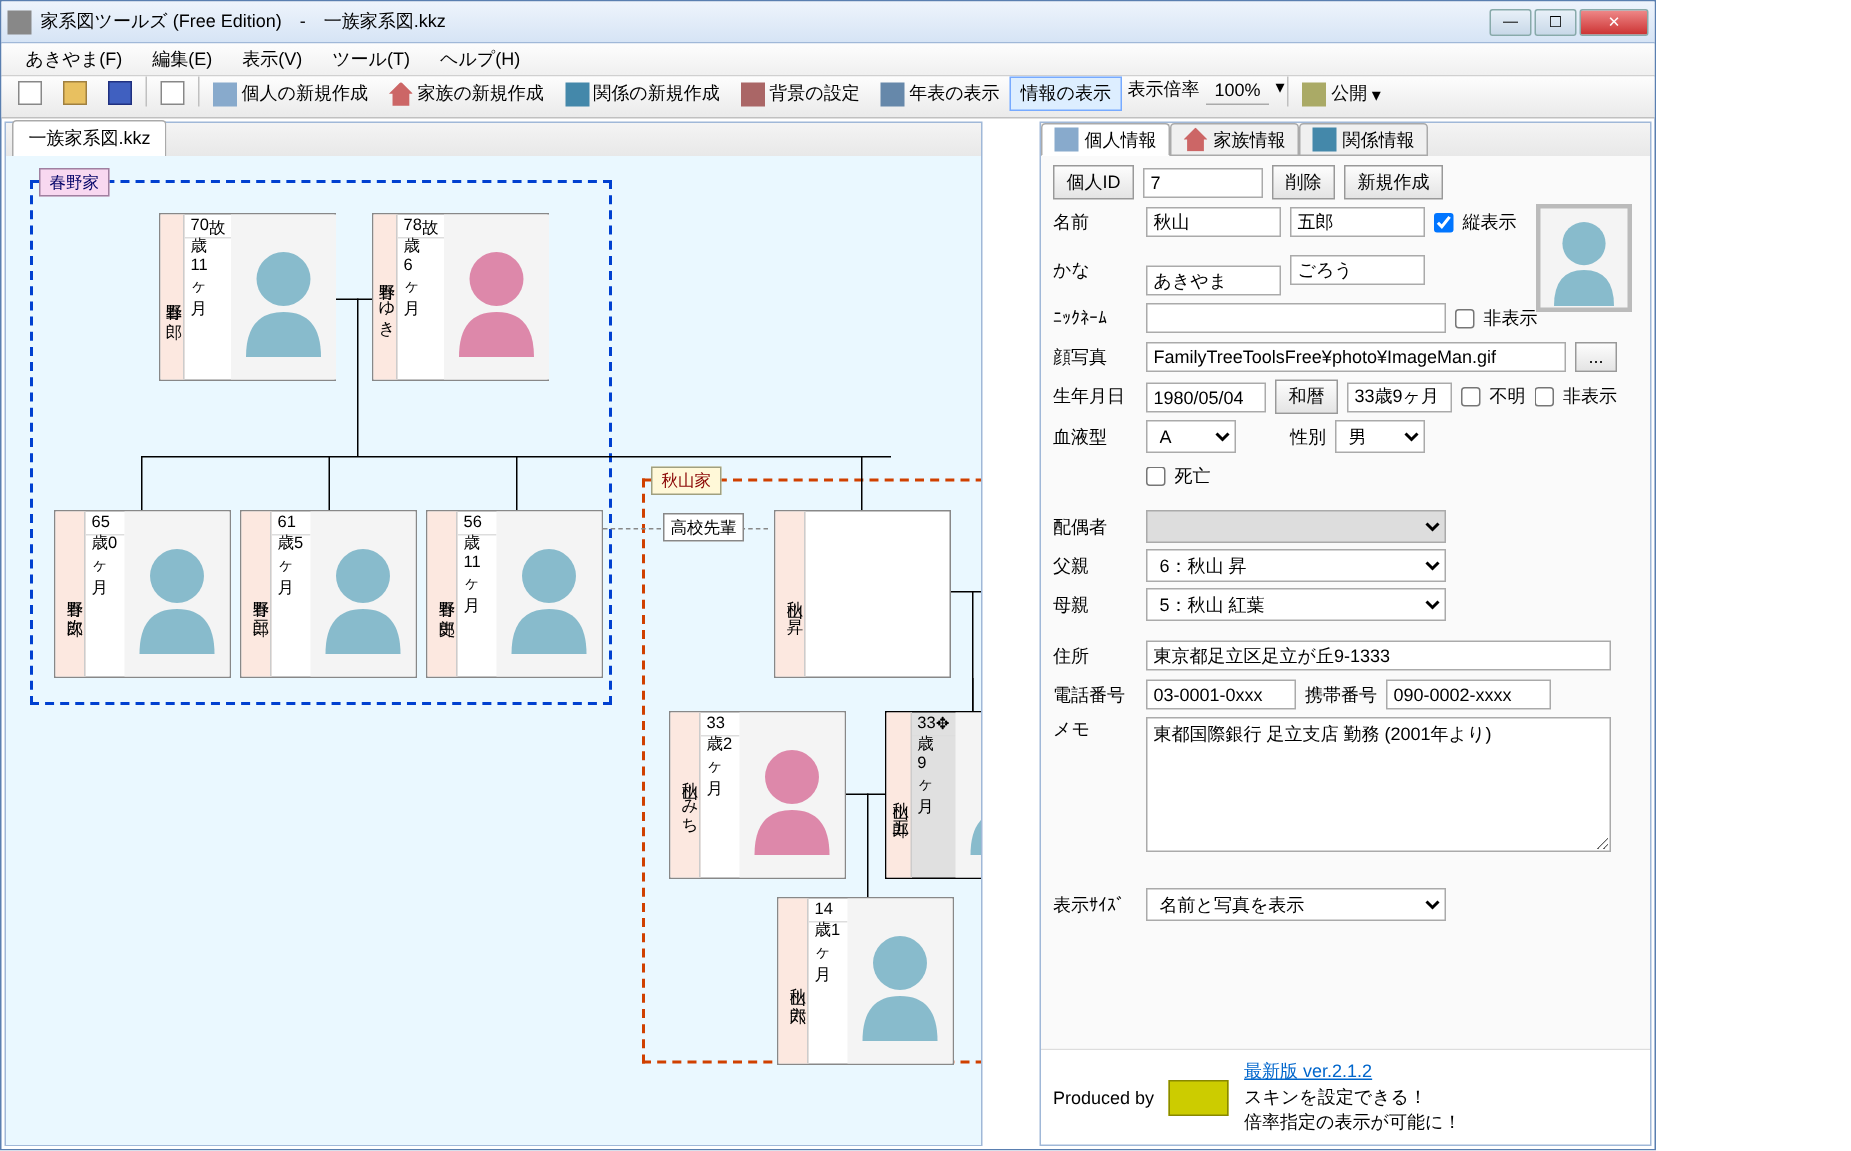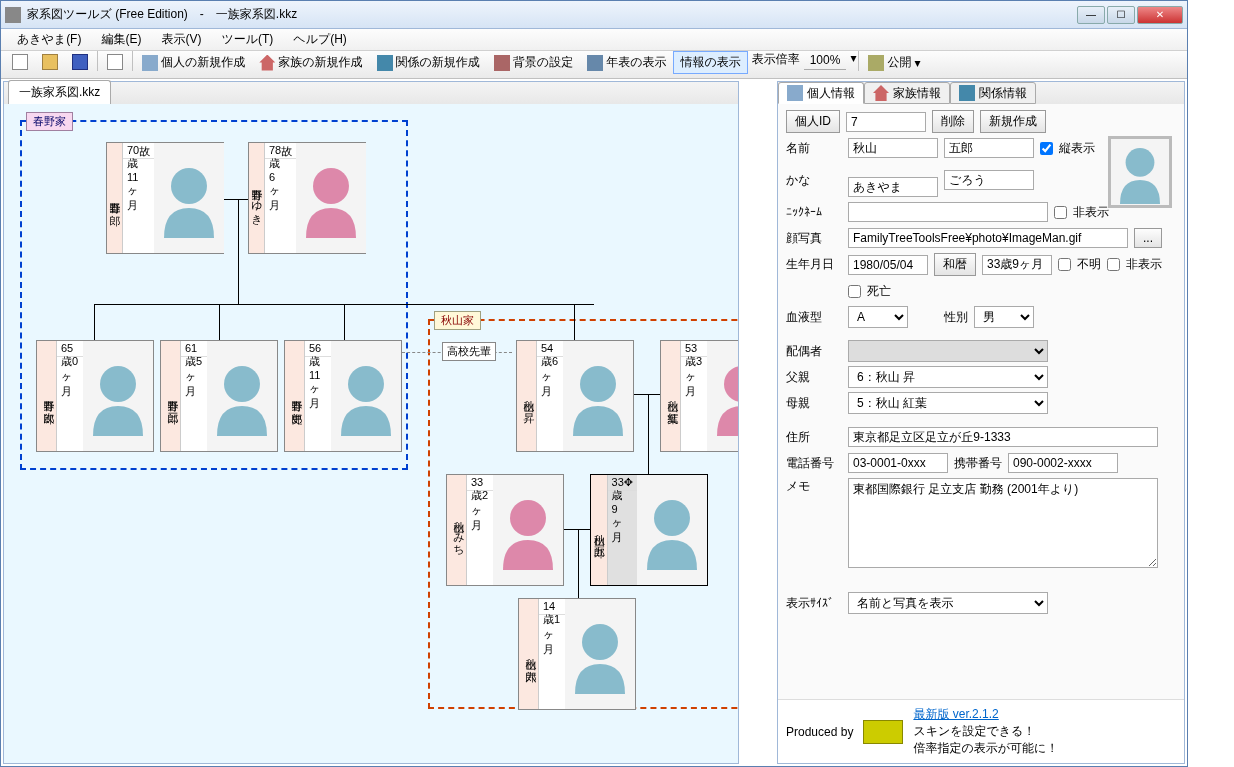--- a/index.html
+++ b/index.html
@@ -1,17 +1,17 @@
 <!DOCTYPE html>
 <html><head>
 <meta charset="utf-8">
 <style>
 * { box-sizing: border-box; margin: 0; padding: 0; font-family: "MS PGothic", "Meiryo", sans-serif; }
 body { background: #fff; overflow: hidden; }
-.window { width: 1188px; height: 767px; border: 1px solid #5a7fb0; background: #fff; display: flex; flex-direction: column; }
+.window { width: 1104px; height: 767px; border: 1px solid #5a7fb0; background: #fff; display: flex; flex-direction: column; }
 .titlebar { height: 28px; background: linear-gradient(#eef4fc, #d6e4f5); display: flex; align-items: center; padding: 0 4px; border-bottom: 1px solid #a0b8d8; }
 .titlebar-icon { width: 16px; height: 16px; background: #888; margin-right: 6px; }
 .titlebar-text { flex: 1; font-size: 12px; color: #000; }
 .titlebar-btns { display: flex; gap: 2px; }
 .tbtn { width: 28px; height: 18px; border: 1px solid #8aa; background: linear-gradient(#e8f0f8, #c8d8e8); border-radius: 2px; display: flex; align-items: center; justify-content: center; font-size: 10px; }
 .tbtn.close { background: linear-gradient(#e88, #c33); color: #fff; width: 46px; }
 .menubar { height: 22px; background: linear-gradient(#fdfdfd, #f0f0f0); display: flex; align-items: center; padding: 0 6px; border-bottom: 1px solid #d0d0d0; font-size: 12px; }
 .menubar span { padding: 2px 10px; cursor: default; }
 .toolbar { height: 28px; background: linear-gradient(#fdfdfd, #eaeaea); display: flex; align-items: flex-start; padding: 0 4px; border-bottom: 1px solid #c0c0c0; font-size: 12px; gap: 0; }
 .tb-btn { padding: 2px 6px; display: flex; align-items: center; gap: 3px; border: 1px solid transparent; cursor: default; }
@@ -240,31 +240,20 @@
               <div class="p-photo">
                 <div class="avatar"><svg viewBox="0 0 70 80">
                     <circle cx="35" cy="28" r="18" fill="#8bc"></circle>
                     <path d="M10 80 Q10 50 35 50 Q60 50 60 80 Z" fill="#8bc"></path>
                   </svg></div>
               </div>
             </div>
         </div>
         <div class="person" style="left:512px;top:236px">
           <div class="p-name">秋山 昇</div>
-          <div class="p-body">
-              <div class="p-age">
-                <span>54歳6ヶ月</span>
-              </div>
-              <div class="p-photo">
-                <div class="avatar"><svg viewBox="0 0 70 80">
-                    <circle cx="35" cy="28" r="18" fill="#8bc"></circle>
-                    <path d="M10 80 Q10 50 35 50 Q60 50 60 80 Z" fill="#8bc"></path>
-                  </svg></div>
-              </div>
-            </div>
         </div>
         <div class="person" style="left:656px;top:236px">
           <div class="p-name">秋山 紅葉</div>
           <div class="p-body">
               <div class="p-age">
                 <span>53歳3ヶ月</span>
               </div>
               <div class="p-photo">
                 <div class="avatar"><svg viewBox="0 0 70 80">
                     <circle cx="35" cy="28" r="18" fill="#d8a"></circle>
@@ -374,29 +363,29 @@
           <label>生年月日</label>
           <input type="text" style="width: 80px;" value="1980/05/04">
           <button class="btn">和暦</button>
           <input type="text" style="width: 70px;" value="33歳9ヶ月">
           <input type="checkbox" style="">
             <span>不明</span>
           <input type="checkbox" style="">
             <span>非表示</span>
         </div>
         <div class="form-row">
-          <label></label>
-          <input type="checkbox" style="">
-          <span>死亡</span>
-        </div>
-        <div class="form-row">
           <label>血液型</label>
           <select style="width:60px"><option>A</option></select>
           <span style="margin-left:30px">性別</span>
           <select style="width:60px"><option>男</option></select>
+        </div>
+        <div class="form-row">
+          <label></label>
+          <input type="checkbox" style="">
+          <span>死亡</span>
         </div>
         <div style="height:8px"></div>
         <div class="form-row">
           <label>配偶者</label>
           <select style="width:200px;background:#ddd"><option></option></select>
         </div>
         <div class="form-row">
           <label>父親</label>
           <select style="width:200px"><option>6：秋山 昇</option></select>
         </div>

